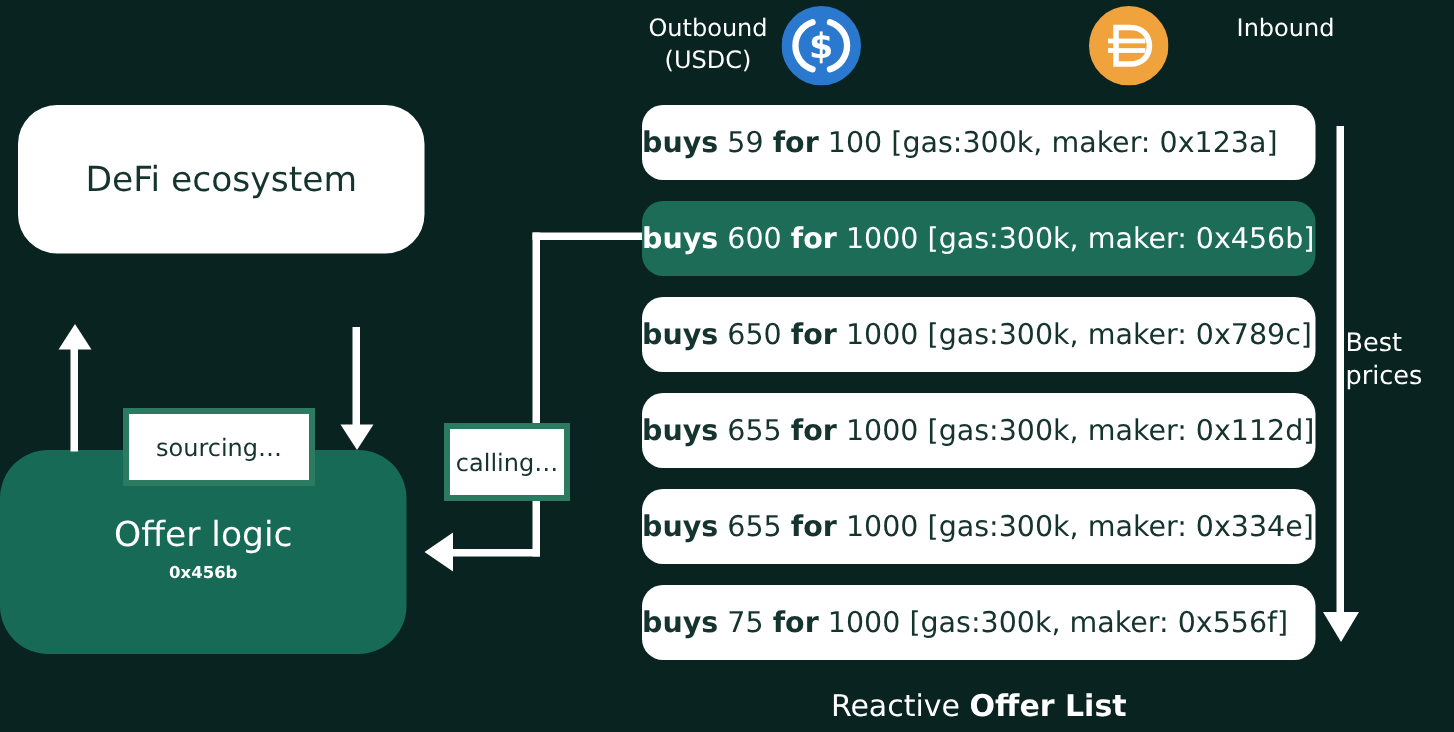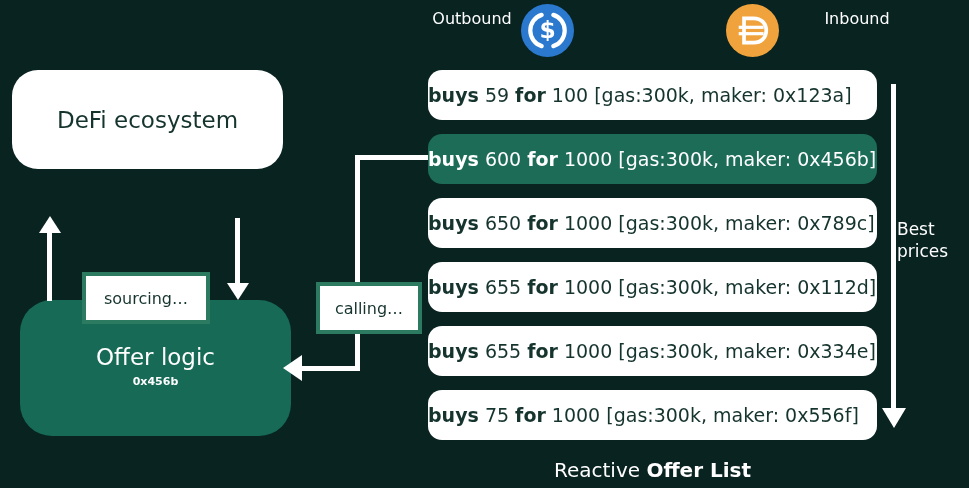--- a/index.html
+++ b/index.html
@@ -54,20 +54,21 @@
   }
   .caption .bold{font-weight:700;}
 </style>
 </head>
 <body>
 
 <div class="canvas">
 
   <div class="abs token-label" style="left:425px;top:8px;width:94px;">
     <div>Outbound</div>
+    <div>(USDC)</div>
   </div>
   <svg class="abs token-icon" style="left:521px;top:4px;" width="53" height="53" viewBox="0 0 100 100">
     <circle cx="50" cy="50" r="50" fill="var(--usdc-blue,#2b79cf)"></circle>
     <path d="M 61 20.5 A 31 31 0 0 1 61 79.5" fill="none" stroke="#ffffff" stroke-width="8" stroke-linecap="round"></path>
     <path d="M 39 79.5 A 31 31 0 0 1 39 20.5" fill="none" stroke="#ffffff" stroke-width="8" stroke-linecap="round"></path>
     <text x="50" y="65" text-anchor="middle" font-size="44" font-weight="700" fill="#ffffff">$</text>
   </svg>
 
   <svg class="abs token-icon" style="left:726px;top:4px;" width="53" height="53" viewBox="0 0 100 100">
     <circle cx="50" cy="50" r="50" fill="var(--dai-orange,#f0a33c)"></circle>
@@ -86,31 +87,31 @@
   <div class="tri tri-up" style="left:39px;top:216px;"></div>
   <div class="shaft" style="left:47px;top:231px;width:5px;height:70px;"></div>
 
   <div class="abs tag-box" style="left:82px;top:228px;width:128px;height:52px;">
     <span>sourcing…</span>
   </div>
 
   <div class="shaft" style="left:235px;top:218px;width:5px;height:66px;"></div>
   <div class="tri tri-down" style="left:227px;top:283px;"></div>
 
-  <div class="abs big-box logic-box" style="left:20px;top:300px;width:271px;height:136px;border-radius:32px;">
+  <div class="abs big-box logic-box" style="left:0;top:300px;width:271px;height:136px;border-radius:32px;">
     <div class="logic-title">Offer logic</div>
     <div class="logic-addr">0x456b</div>
   </div>
 
   <div class="shaft" style="left:355px;top:155px;width:73px;height:5px;"></div>
   <div class="shaft" style="left:355px;top:155px;width:5px;height:216px;"></div>
   <div class="shaft" style="left:300px;top:366px;width:60px;height:5px;"></div>
   <div class="tri tri-left" style="left:283px;top:355px;"></div>
 
-  <div class="abs tag-box" style="left:316px;top:238px;width:106px;height:52px;">
+  <div class="abs tag-box" style="left:296px;top:238px;width:84px;height:52px;">
     <span>calling…</span>
   </div>
 
   <div class="abs offers">
     <div class="offer-row">
       <span class="b">buys</span>
       <span>59</span>
       <span class="b">for</span>
       <span>100</span>
       <span>[gas:300k, maker: 0x123a]</span>

